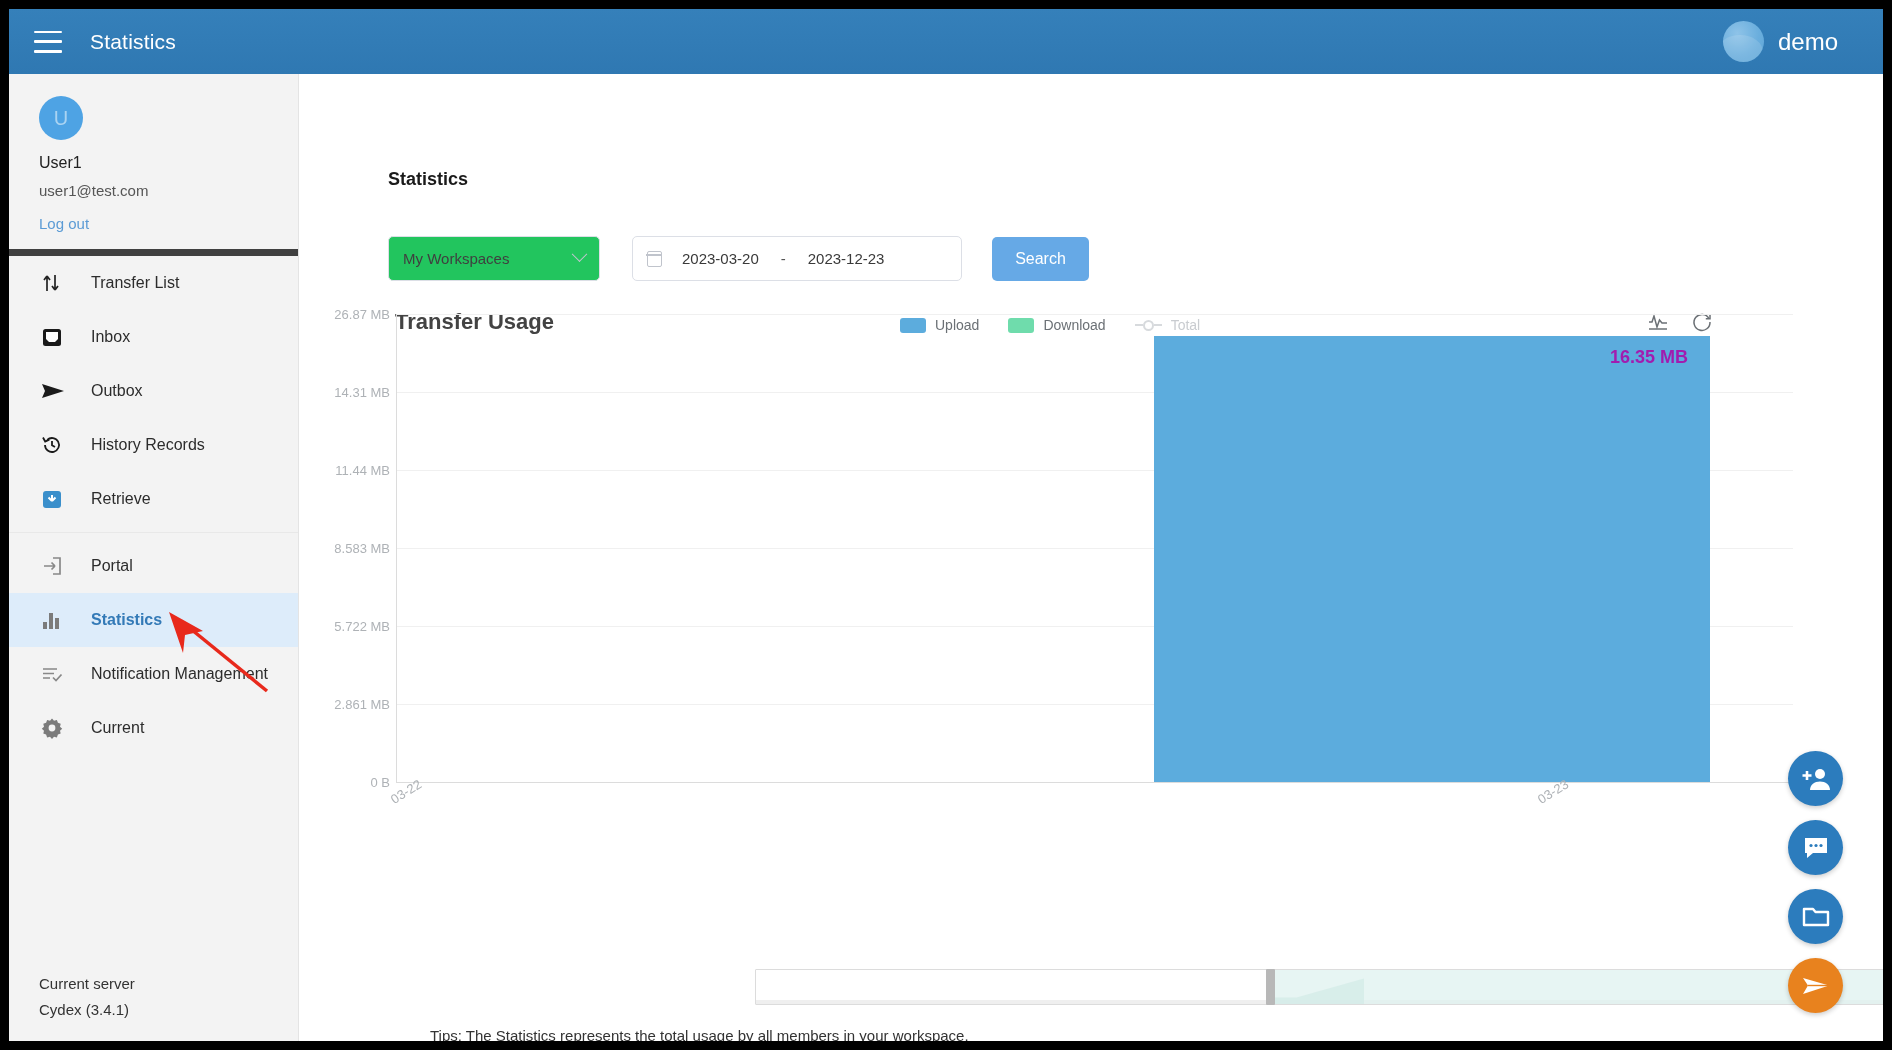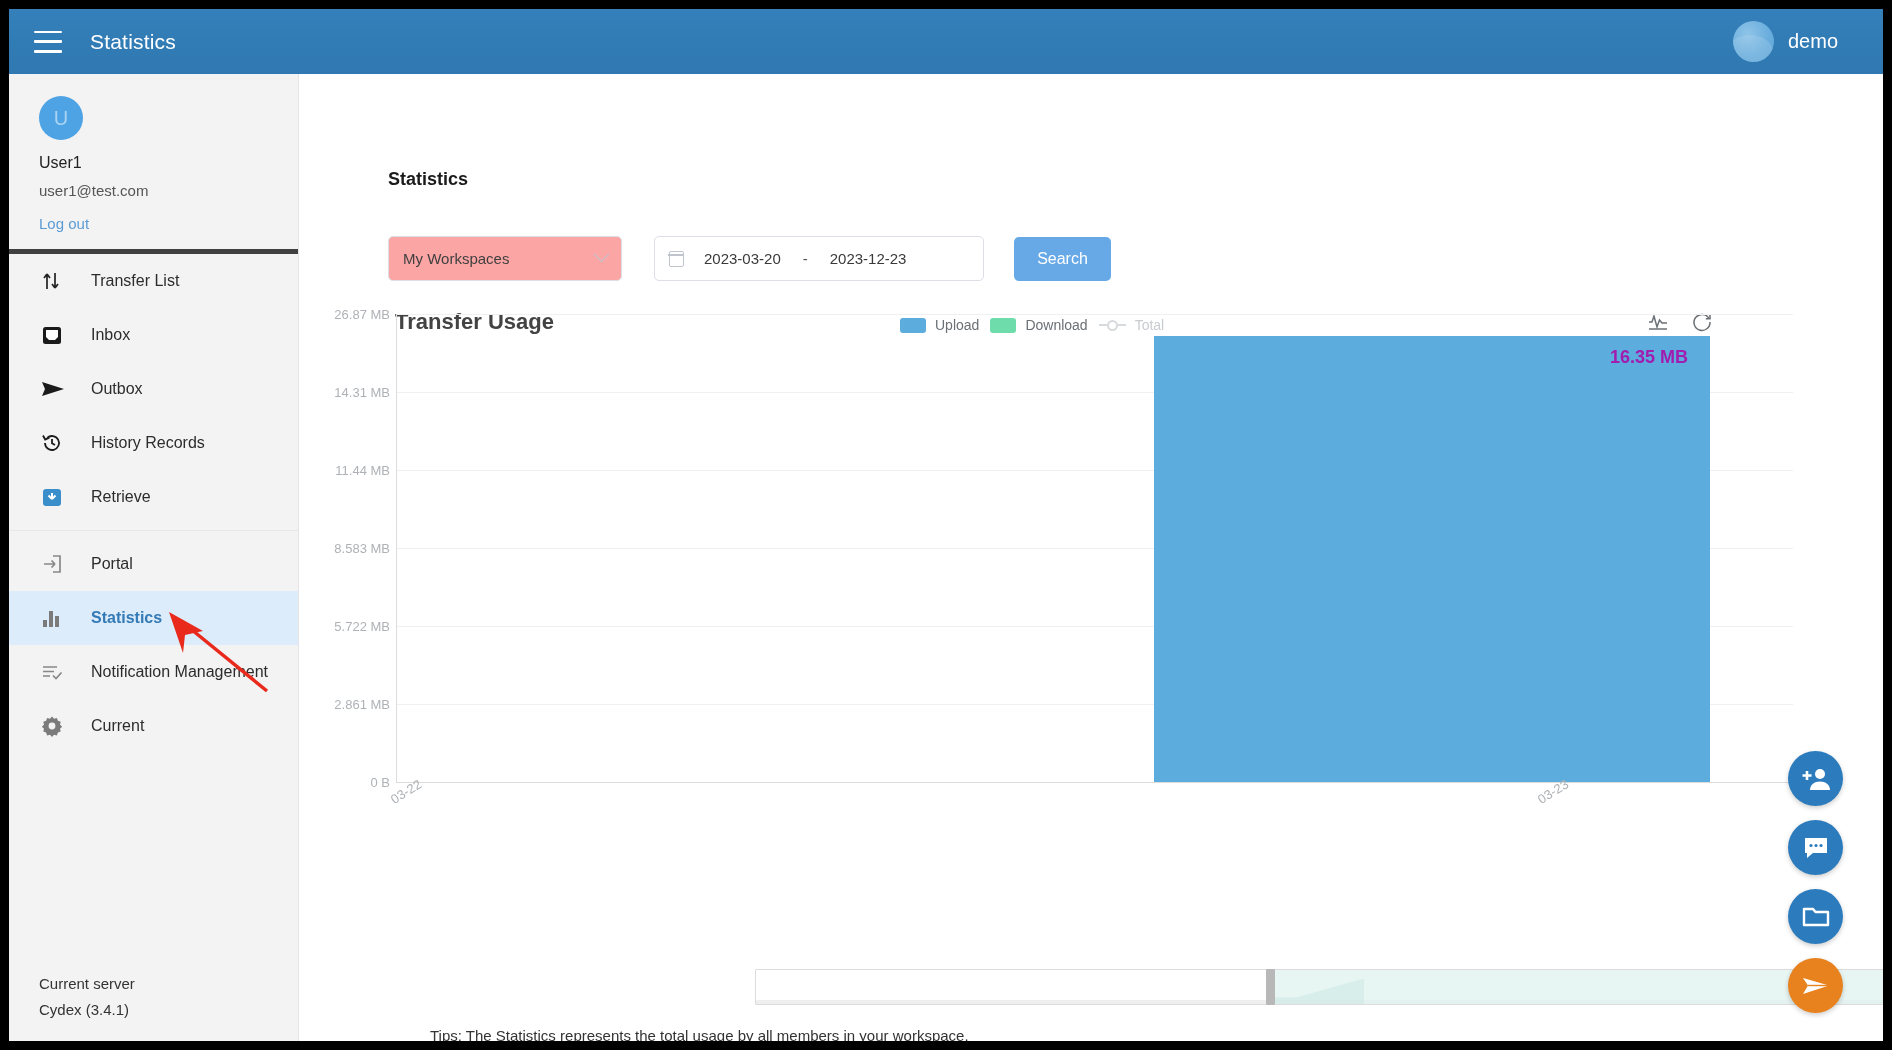--- a/index.html
+++ b/index.html
@@ -42,21 +42,21 @@
   .avatar-top {
     width: 41px; height: 41px; border-radius: 50%;
     background: radial-gradient(circle at 35% 30%, #8ec3e8 0%, #6aaedd 55%, #5aa3d6 100%);
     position: relative; overflow: hidden;
   }
   .avatar-top::after {
     content: ""; position: absolute; left: -6px; top: 14px;
     width: 46px; height: 34px; border-radius: 50% 50% 45% 45%;
     background: rgba(255,255,255,.13);
   }
-  .topbar-user { color: #ffffff; font-size: 20px; }
+  .topbar-user { color: #ffffff; font-size: 24px; }
 
   
   .sidebar {
     position: absolute; left: 0; top: 65px;
     width: 290px; height: 967px;
     background: #f3f3f3;
     border-right: 1px solid #e4e4e4;
   }
   .profile { padding: 22px 0 0 30px; }
   .avatar-side {
@@ -64,21 +64,21 @@
     background: #4ea3e4; color: #a9d3f2;
     display: flex; align-items: center; justify-content: center;
     font-size: 20px;
   }
   .profile-name { margin-top: 14px; font-size: 16px; color: #222; }
   .profile-email { margin-top: 10px; font-size: 15px; color: #555; }
   .logout {
     margin-top: 16px; font-size: 15px; color: #5b9bd5;
     cursor: pointer; display: inline-block;
   }
-  .nav { margin-top: 16px; border-top: 5px solid #404040; }
+  .nav { margin-top: 16px; border-top: 7px solid #404040; }
   .nav-item {
     display: flex; align-items: center;
     height: 54px; padding-left: 32px; cursor: pointer;
     font-size: 16px; color: #2c2c2c;
   }
   .nav-item .ico {
     width: 30px; min-width: 30px; height: 24px;
     display: flex; align-items: center; justify-content: flex-start;
     margin-right: 20px;
   }
@@ -98,23 +98,23 @@
   .page-title {
     position: absolute; left: 88px; top: 95px;
     font-size: 18px; font-weight: bold; color: #1a1a1a;
   }
 
   .filter-row {
     position: absolute; left: 88px; top: 162px;
     display: flex; align-items: center;
   }
   .select-box {
-    width: 234px; height: 45px;
+    width: 212px; height: 45px;
     border: 1px solid #dcdfe6; border-radius: 5px;
-    background: #fca5a5; display: flex; align-items: center;
+    background: #22c55e; display: flex; align-items: center;
     padding: 0 14px; cursor: pointer;
   }
   .select-box .val { font-size: 15px; color: #3f3f3f; flex: 1; }
   .chevron {
     width: 11px; height: 11px; border-right: 1.6px solid #bfc4cd;
     border-bottom: 1.6px solid #bfc4cd; transform: rotate(45deg) translate(-3px,-3px);
   }
   .date-box {
     width: 330px; height: 45px; margin-left: 32px;
     border: 1px solid #dcdfe6; border-radius: 5px; background: #fff;
@@ -144,21 +144,21 @@
   }
   .chart-title {
     position: absolute; left: 95px; top: 20px;
     font-size: 22px; font-weight: bold; color: #434343;
   }
   .legend {
     position: absolute; left: 600px; top: 28px;
     display: flex; align-items: center; gap: 9px; font-size: 14px;
   }
   .lg-swatch { width: 26px; height: 15px; border-radius: 3px; }
-  .lg-label { color: #6b7075; margin-right: 2px; }
+  .lg-label { color: #6b7075; margin-right: 20px; }
   .lg-label.dim { color: #c9ccd0; }
   .lg-line { display: flex; align-items: center; }
   .lg-line .seg { width: 8px; height: 2px; background: #d7dadd; }
   .lg-line .circ {
     width: 11px; height: 11px; border-radius: 50%;
     border: 2px solid #d7dadd; background: #fff;
   }
   .chart-tools {
     position: absolute; right: 170px; top: 22px;
     display: flex; gap: 22px; align-items: center;

